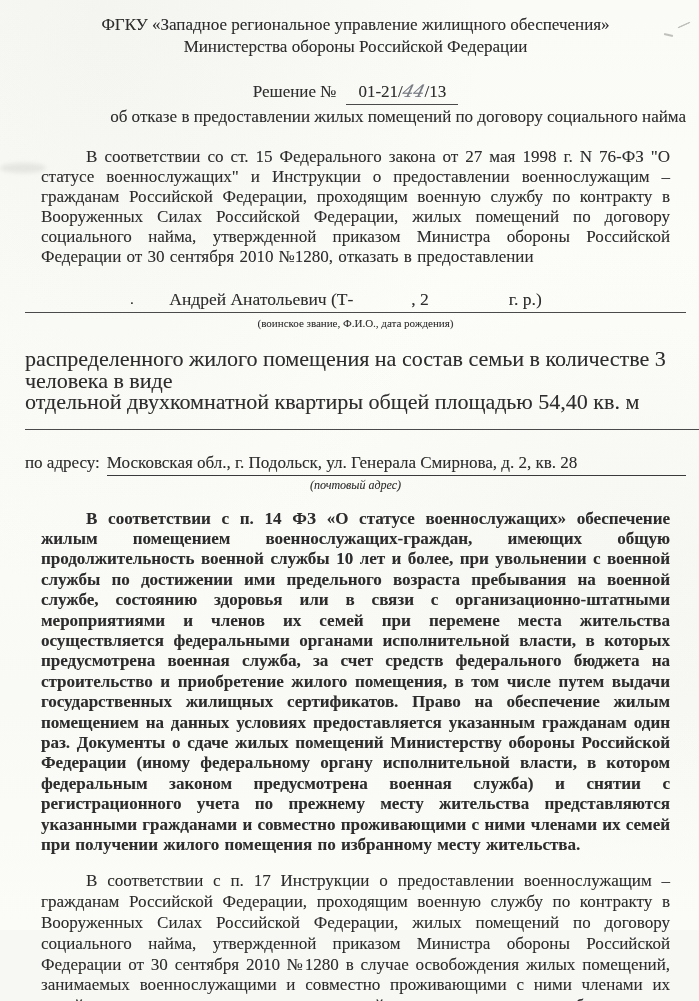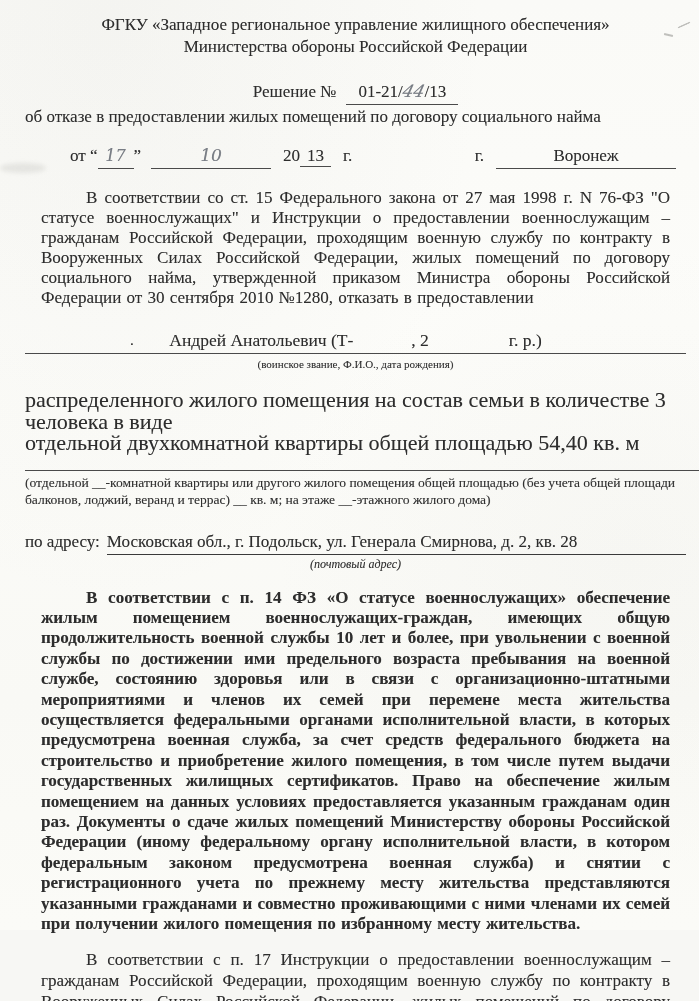--- a/index.html
+++ b/index.html
@@ -23,21 +23,21 @@
   .decision-row{ text-align:center;margin-top:22px;font-size:17px;line-height:22px; }
   .decision-num{
     display:inline-block;border-bottom:1px solid #4a4a4a;
     padding:0 12px 1px 12px;margin-left:10px;
   }
   .hand{
     font-family:"DejaVu Serif",serif;font-style:italic;
     color:#787d85;font-weight:400;
   }
   .hand-skew{ display:inline-block;transform:skewX(-14deg); }
-  .subtitle{ text-align:left;font-size:17px;line-height:23px; }
+  .subtitle{ text-align:right;font-size:17px;line-height:23px; }
   .date-row{
     display:flex;justify-content:space-between;align-items:baseline;
     margin-top:15px;padding-left:45px;padding-right:10px;
     font-size:17px;line-height:24px;
   }
   .u-day{
     display:inline-block;width:36px;text-align:center;
     border-bottom:1px solid #4a4a4a;font-size:16px;
   }
   .u-month{
@@ -100,41 +100,32 @@
 
   <div class="org">ФГКУ «Западное региональное управление жилищного обеспечения»</div>
   <div class="org">Министерства обороны Российской Федерации</div>
 
   <div class="decision-row">
     <span>Решение №</span><span class="decision-num"><span>01-21/</span><span class="hand hand-skew">44</span><span>/13</span></span>
   </div>
 
   <div class="subtitle">об отказе в предоставлении жилых помещений по договору социального найма</div>
 
-  <div class="date-row">
-    <div>
-      <span>от “</span><span class="u-day hand">17</span><span>”</span><span class="u-month"><span class="hand">10</span></span><span>20</span><span class="u-year">13</span><span class="g-label">г.</span>
-    </div>
-    <div>
-      <span>г.</span><span class="u-city">Воронеж</span>
-    </div>
-  </div>
 
   <p class="para p1">В соответствии со ст. 15 Федерального закона от 27 мая 1998 г. N 76-ФЗ "О статусе военнослужащих" и Инструкции о предоставлении военнослужащим – гражданам Российской Федерации, проходящим военную службу по контракту в Вооруженных Силах Российской Федерации, жилых помещений по договору социального найма, утвержденной приказом Министра обороны Российской Федерации от 30 сентября 2010 №1280, отказать в предоставлении</p>
 
   <div class="name-line">
     <span class="leading-mark">.</span><span>Андрей Анатольевич (Т-</span><span class="gap1"></span><span>, 2</span><span class="gap2"></span><span>г. р.)</span>
   </div>
   <div class="caption center">(воинское звание, Ф.И.О., дата рождения)</div>
 
   <div class="alloc">
     <div>распределенного жилого помещения на состав семьи в количестве 3 человека в виде</div>
     <div class="alloc-line2">отдельной двухкомнатной квартиры общей площадью 54,40 кв. м</div>
   </div>
-  <div class="caption alloc-caption">(отдельной __-комнатной квартиры или другого жилого помещения общей площадью (без учета общей площади балконов, лоджий, веранд и террас) __ кв. м; на этаже __-этажного жилого дома)</div>
 
   <div class="address-row">
     <span class="address-label">по адресу:</span>
     <span class="address-value">Московская обл., г. Подольск, ул. Генерала Смирнова, д. 2, кв. 28</span>
   </div>
   <div class="caption addr-caption">(почтовый адрес)</div>
 
   <p class="para p2">В соответствии с п. 14 ФЗ «О статусе военнослужащих» обеспечение жилым помещением военнослужащих-граждан, имеющих общую продолжительность военной службы 10 лет и более, при увольнении с военной службы по достижении ими предельного возраста пребывания на военной службе, состоянию здоровья или в связи с организационно-штатными мероприятиями и членов их семей при перемене места жительства осуществляется федеральными органами исполнительной власти, в которых предусмотрена военная служба, за счет средств федерального бюджета на строительство и приобретение жилого помещения, в том числе путем выдачи государственных жилищных сертификатов. Право на обеспечение жилым помещением на данных условиях предоставляется указанным гражданам один раз. Документы о сдаче жилых помещений Министерству обороны Российской Федерации (иному федеральному органу исполнительной власти, в котором федеральным законом предусмотрена военная служба) и снятии с регистрационного учета по прежнему месту жительства представляются указанными гражданами и совместно проживающими с ними членами их семей при получении жилого помещения по избранному месту жительства.</p>
   <p class="para p3">В соответствии с п. 17 Инструкции о предоставлении военнослужащим – гражданам Российской Федерации, проходящим военную службу по контракту в Вооруженных Силах Российской Федерации, жилых помещений по договору социального найма, утвержденной приказом Министра обороны Российской Федерации от 30 сентября 2010 №1280  в случае освобождения жилых помещений, занимаемых военнослужащими и совместно проживающими с ними членами их семей, за исключением жилых помещений, находящихся в их собственности, военнослужащие обязаны направить в структурное подразделение уполномоченного органа по месту нахождения освобождаемого жилого помещения документы, подтверждающие освобождение этого помещения, о чем военнослужащим структурным подразделением</p>
 

